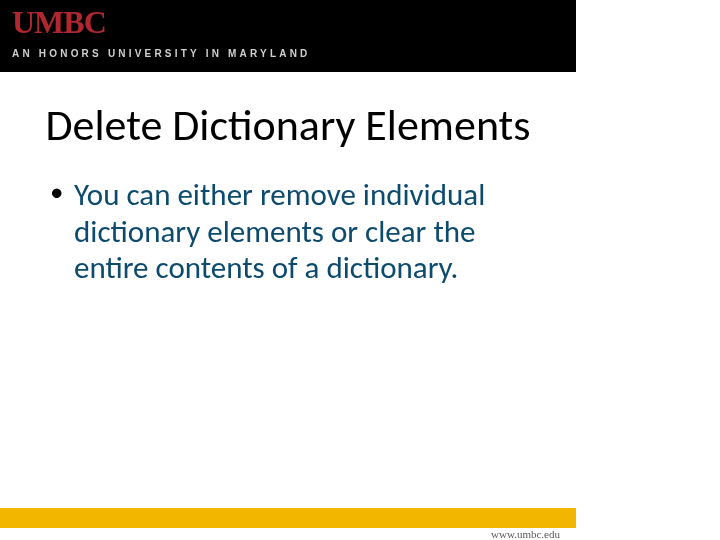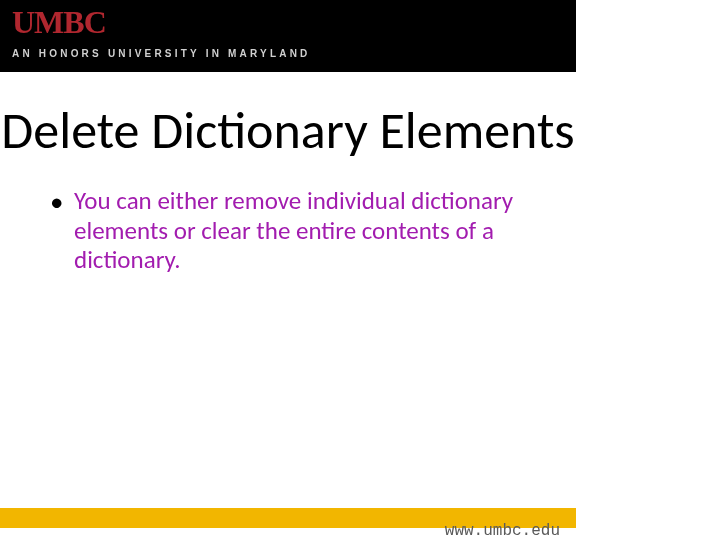--- a/index.html
+++ b/index.html
@@ -39,40 +39,40 @@
   .logo-tag {
     font-family: Arial, sans-serif;
     font-size: 10px;
     letter-spacing: 3.2px;
     color: #d0d0d0;
     margin-top: 10px;
     font-weight: bold;
   }
   .title {
     text-align: center;
-    font-size: 52px;
+    font-size: 44px;
     color: #000;
     margin-top: 26px;
     font-weight: 400;
     font-family: Calibri, "Segoe UI", Arial, sans-serif;
   }
   .body {
     margin: 24px 48px 0 48px;
   }
   ul.bullets {
     list-style: none;
     padding: 0;
     margin: 0;
   }
   ul.bullets li {
     position: relative;
     padding-left: 26px;
-    font-size: 25px;
+    font-size: 31px;
     line-height: 1.18;
-    color: #a21caf;
+    color: #0c4a6e;
     margin-bottom: 4px;
   }
   ul.bullets li::before {
     content: "•";
     position: absolute;
     left: 2px;
     top: 0;
     font-size: 27px;
     color: #000;
   }
@@ -88,22 +88,22 @@
     left: 0;
     bottom: 12px;
     width: 100%;
     height: 20px;
     background: #f2b600;
   }
   .footer-url {
     position: absolute;
     right: 16px;
     bottom: 0;
-    font-family: Liberation Mono, monospace;
-    font-size: 16px;
+    font-family: Liberation Serif, serif;
+    font-size: 11px;
     color: #5a5a5a;
   }
 </style>
 </head>
 <body>
 
 <div class="slide">
 
   <div class="header-band">
     <div class="logo-block">

